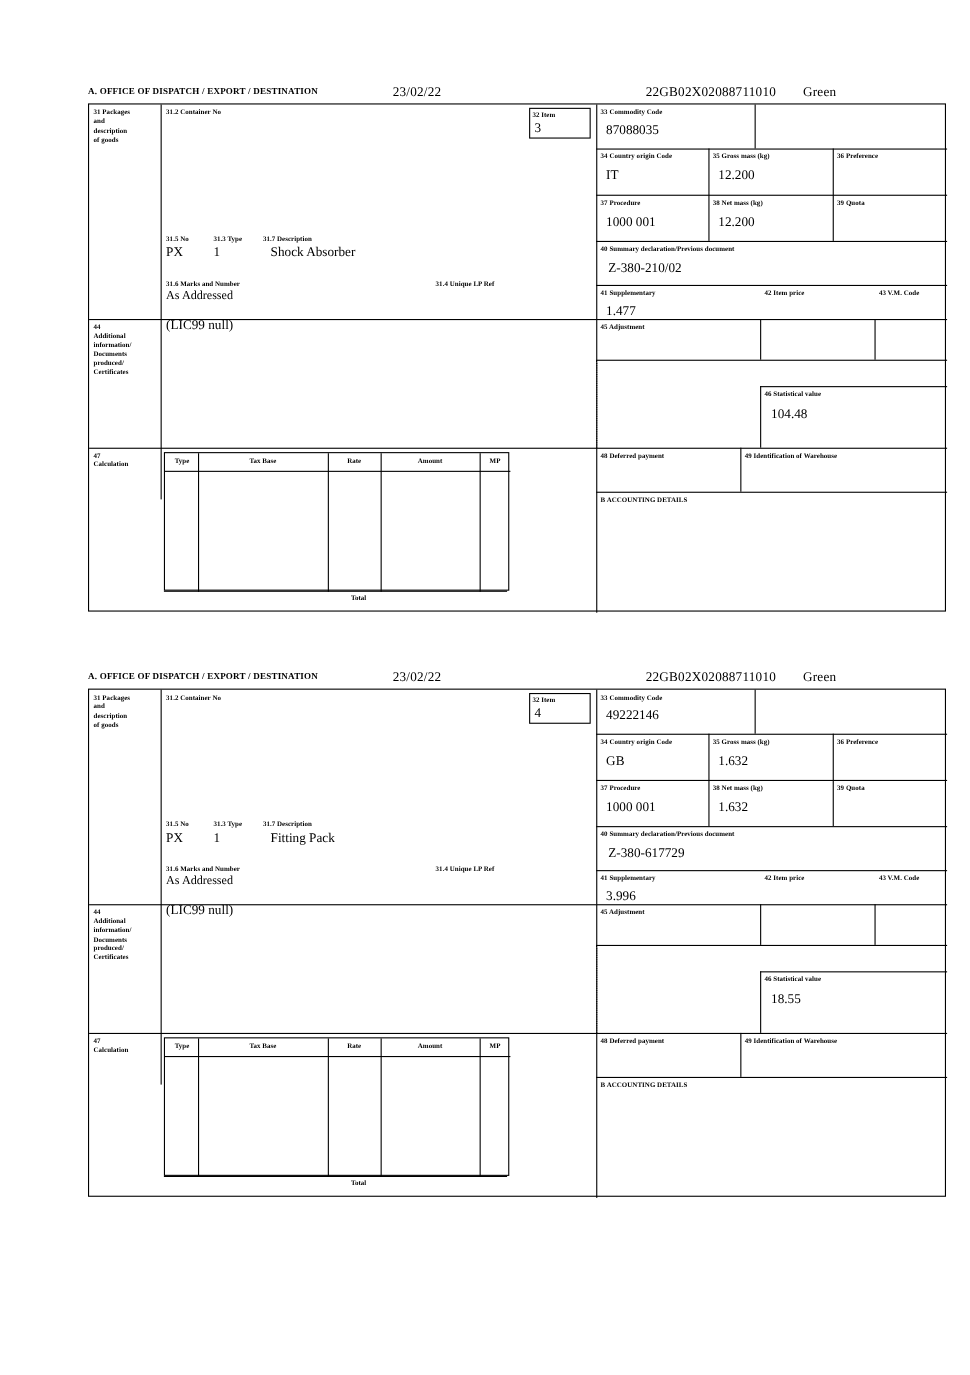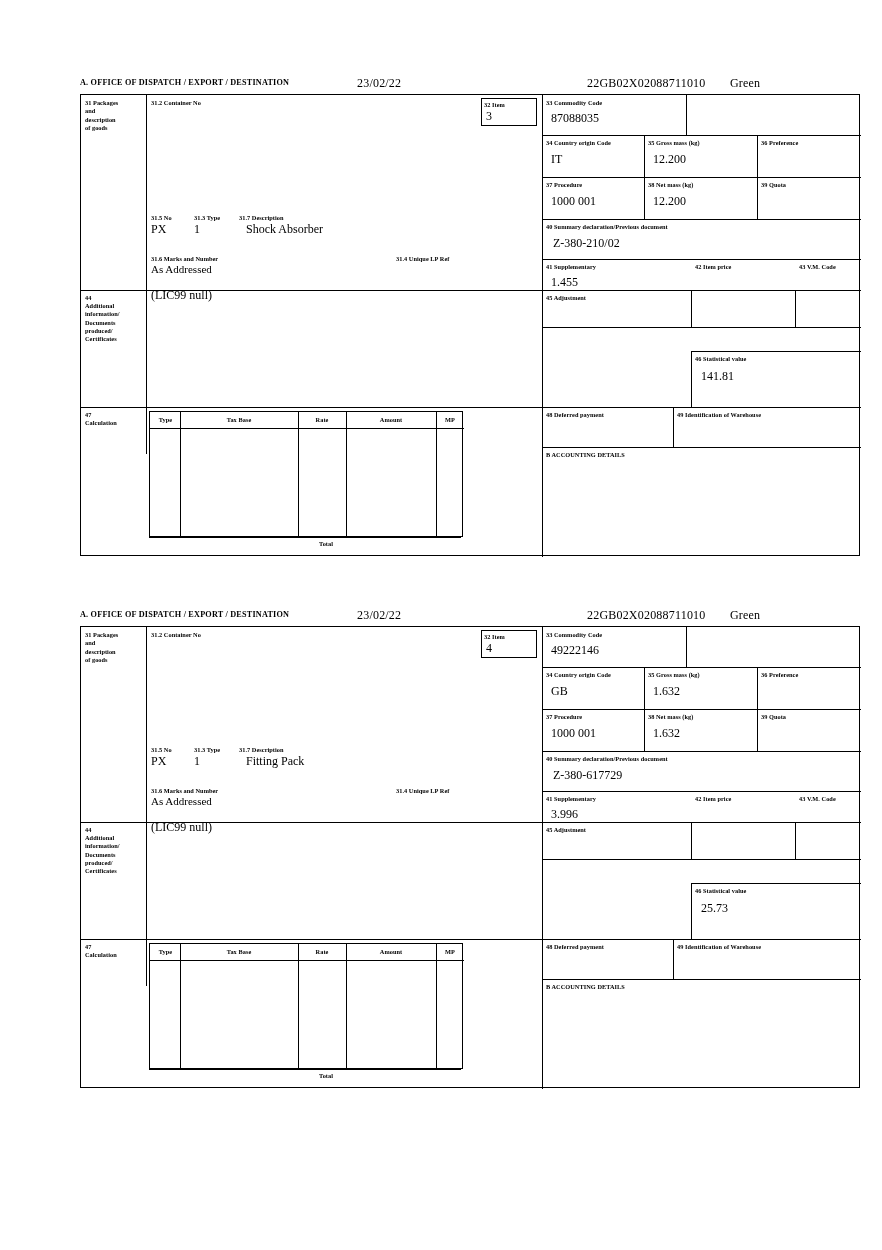--- a/index.html
+++ b/index.html
@@ -167,31 +167,31 @@
       <div class="val big" style="left:470px; top:99px;">1000      001</div>
       <div class="lbl" style="left:567px; top:86px;">38 Net mass (kg)</div>
       <div class="val big" style="left:572px; top:99px;">12.200</div>
       <div class="lbl" style="left:680px; top:86px;">39 Quota</div>
       <div class="val big" style="left:685px; top:99px;"></div>
 
       <div class="lbl" style="left:465px; top:128px;">40 Summary declaration/Previous document</div>
       <div class="val big" style="left:472px; top:141px;text-align:right;">Z-380-210/02</div>
 
       <div class="lbl" style="left:465px; top:168px;">41 Supplementary</div>
-      <div class="val big" style="left:470px; top:180px;">1.455</div>
+      <div class="val big" style="left:470px; top:180px;">1.477</div>
       <div class="lbl" style="left:614px; top:168px;">42 Item price</div>
       <div class="val big" style="left:618px; top:180px;"></div>
       <div class="lbl" style="left:718px; top:168px;">43 V.M. Code</div>
       <div class="val big" style="left:722px; top:180px;"></div>
 
       <div class="lbl" style="left:465px; top:199px;">45 Adjustment</div>
       <div class="val big" style="left:470px; top:211px;"></div>
 
       <div class="lbl" style="left:614px; top:260px;">46 Statistical value</div>
-      <div class="val big" style="left:620px; top:274px;">141.81</div>
+      <div class="val big" style="left:620px; top:274px;">104.48</div>
 
       <div class="lbl" style="left:4px; top:199px;">44</div>
       <div class="lbl" style="left:4px; top:207px;">Additional</div>
       <div class="lbl" style="left:4px; top:215.3px;">information/</div>
       <div class="lbl" style="left:4px; top:223.6px;">Documents</div>
       <div class="lbl" style="left:4px; top:231.9px;">produced/</div>
       <div class="lbl" style="left:4px; top:240.2px;">Certificates</div>
       <div class="val big" style="left:70px; top:193px;">(LIC99 null)</div>
 
       <div class="lbl" style="left:4px; top:316px;">47</div>
@@ -305,21 +305,21 @@
       <div class="val big" style="left:470px; top:180px;">3.996</div>
       <div class="lbl" style="left:614px; top:168px;">42 Item price</div>
       <div class="val big" style="left:618px; top:180px;"></div>
       <div class="lbl" style="left:718px; top:168px;">43 V.M. Code</div>
       <div class="val big" style="left:722px; top:180px;"></div>
 
       <div class="lbl" style="left:465px; top:199px;">45 Adjustment</div>
       <div class="val big" style="left:470px; top:211px;"></div>
 
       <div class="lbl" style="left:614px; top:260px;">46 Statistical value</div>
-      <div class="val big" style="left:620px; top:274px;">25.73</div>
+      <div class="val big" style="left:620px; top:274px;">18.55</div>
 
       <div class="lbl" style="left:4px; top:199px;">44</div>
       <div class="lbl" style="left:4px; top:207px;">Additional</div>
       <div class="lbl" style="left:4px; top:215.3px;">information/</div>
       <div class="lbl" style="left:4px; top:223.6px;">Documents</div>
       <div class="lbl" style="left:4px; top:231.9px;">produced/</div>
       <div class="lbl" style="left:4px; top:240.2px;">Certificates</div>
       <div class="val big" style="left:70px; top:193px;">(LIC99 null)</div>
 
       <div class="lbl" style="left:4px; top:316px;">47</div>

